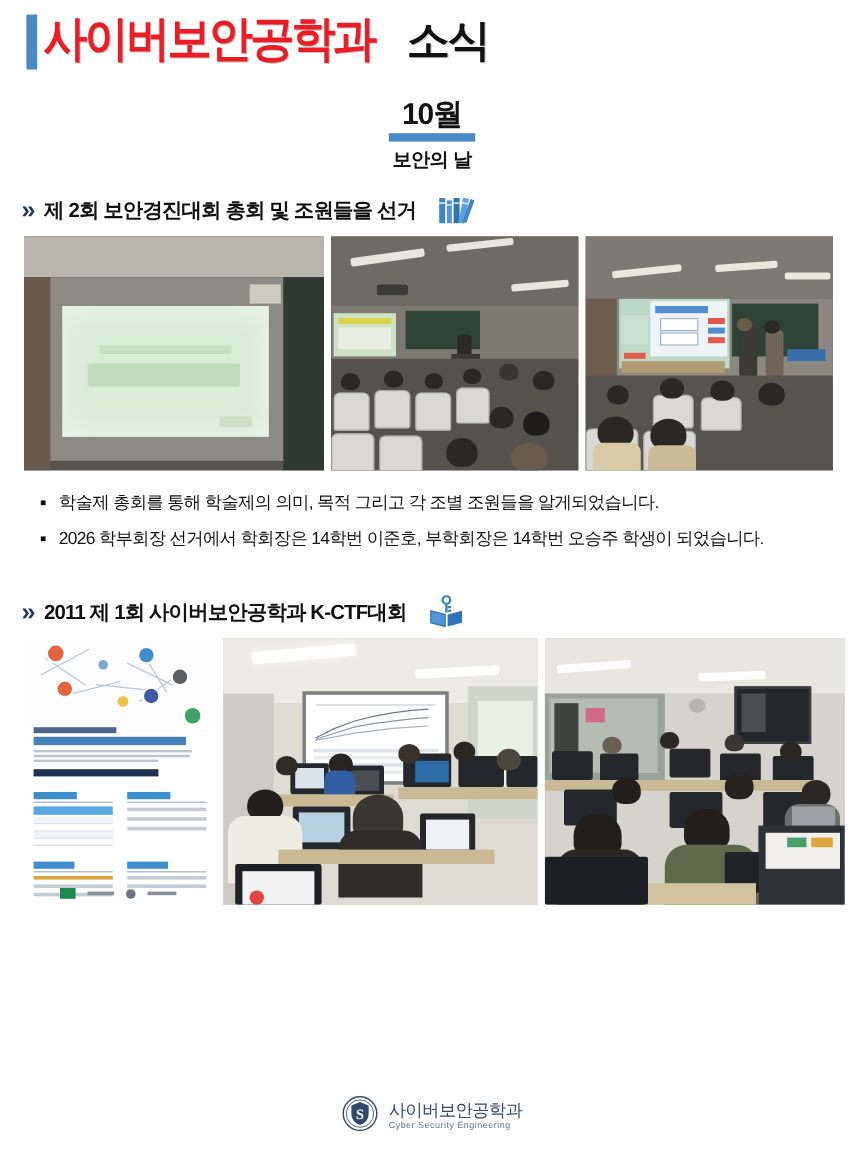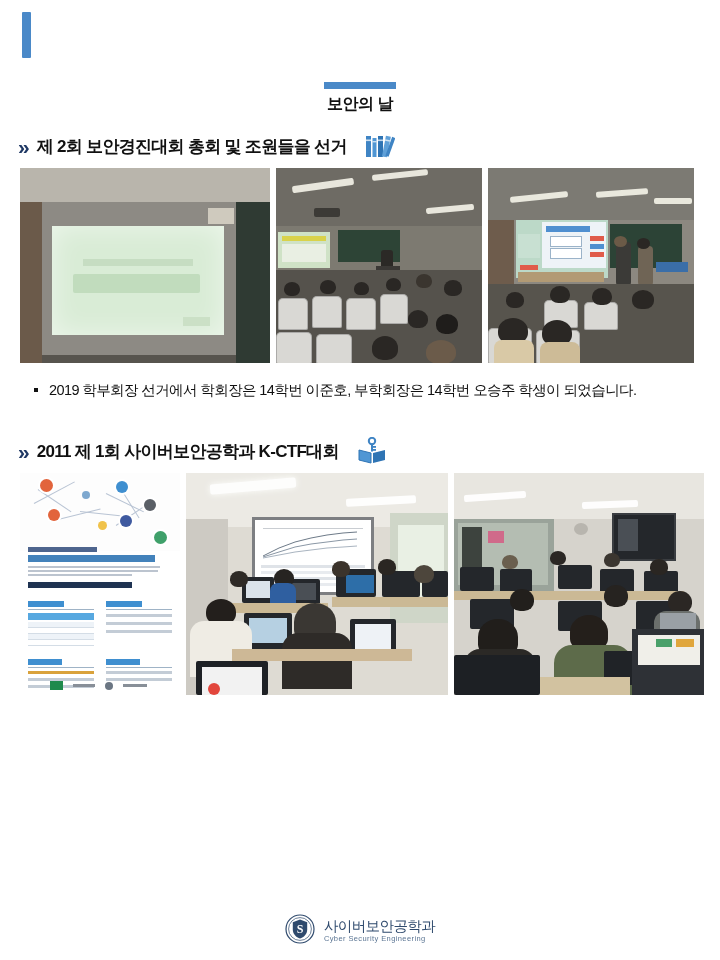--- a/index.html
+++ b/index.html
@@ -192,23 +192,27 @@
   .desk { position:absolute; background:#cbb995; }
   .poster-bg { position:absolute; inset:0; background:#ffffff; }
   .node { position:absolute; border-radius:50%; }
   .edge { position:absolute; background:#b9c4d4; height:1px; transform-origin:left center; }
 </style>
 </head>
 <body>
 
 <div class="masthead">
   <div class="mast-bar"></div>
+  <div class="mast-text">
+    <span class="mast-red">사이버보안공학과</span><span class="mast-black">소식</span>
+  </div>
 </div>
 
 <div class="month-block">
+  <div class="month-label">10월</div>
   <div class="month-rule"></div>
   <div class="month-sub">보안의 날</div>
 </div>
 
 <div class="section">
 
   <div class="sec-head">
     <span class="chev">»</span>
     <span class="sec-title">제 2회 보안경진대회 총회 및 조원들을 선거</span>
     <span class="sec-icon">
@@ -318,21 +322,22 @@
         <div class="head" style="left:10px; top:34px;width:30px;height:26px;"></div>
         <div class="head" style="left:54px; top:36px;width:30px;height:26px;"></div>
         <div style="position:absolute;left:6px;  top:56px;width:40px;height:24px;background:#d9c9a6;border-radius:8px 8px 0 0;"></div>
         <div style="position:absolute;left:52px; top:58px;width:40px;height:22px;background:#cdbb97;border-radius:8px 8px 0 0;"></div>
       </div>
     </div>
 
   </div>
 
   <div class="bullets">
-    <div class="bullet">2019 학부회장 선거에서 학회장은 14학번 이준호, 부학회장은 14학번 오승주 학생이 되었습니다.</div>
+    <div class="bullet">학술제 총회를 통해 학술제의 의미, 목적 그리고 각 조별 조원들을 알게되었습니다.</div>
+    <div class="bullet">2026 학부회장 선거에서 학회장은 14학번 이준호, 부학회장은 14학번 오승주 학생이 되었습니다.</div>
   </div>
 </div>
 
 <div class="section" style="margin-top:34px;">
 
   <div class="sec-head">
     <span class="chev">»</span>
     <span class="sec-title">2011 제 1회 사이버보안공학과 K-CTF대회</span>
     <span class="sec-icon">
       <svg width="30" height="28" viewBox="0 0 30 28" aria-hidden="true">

